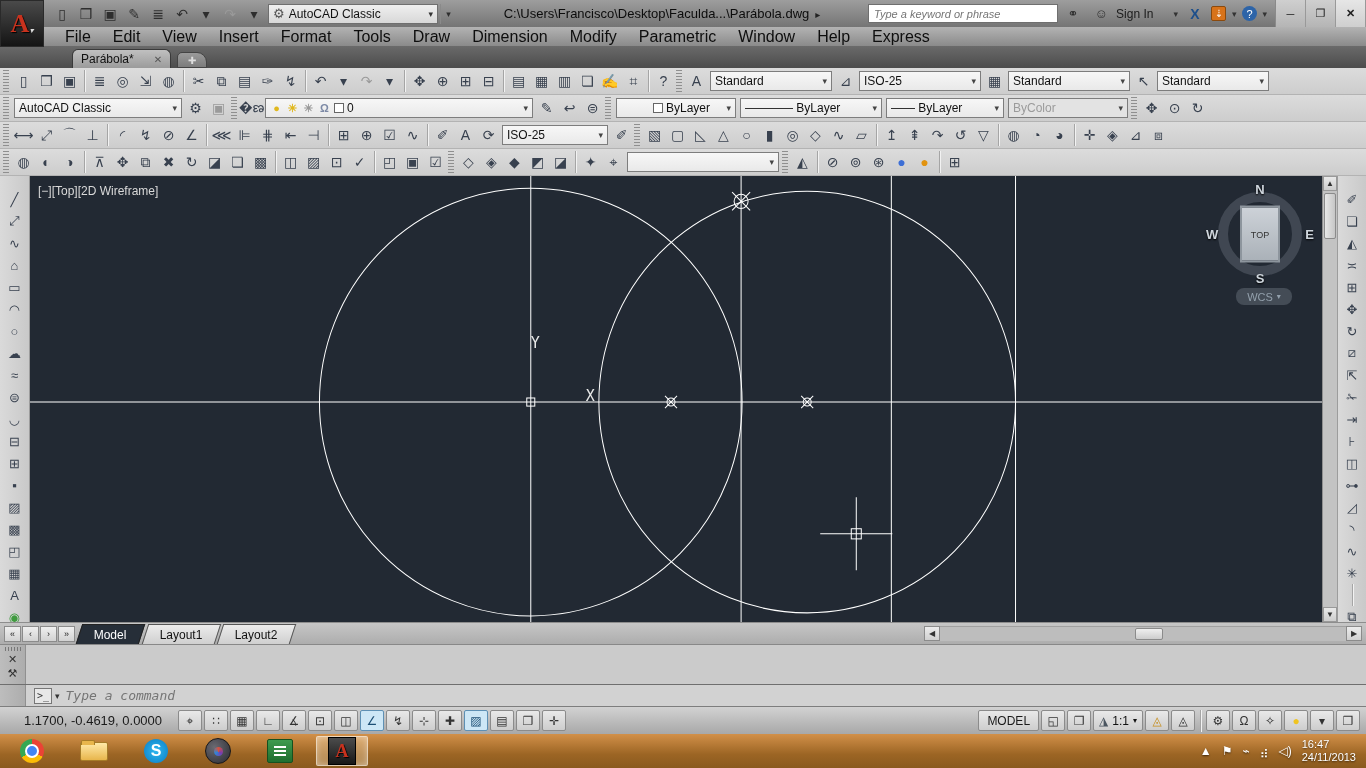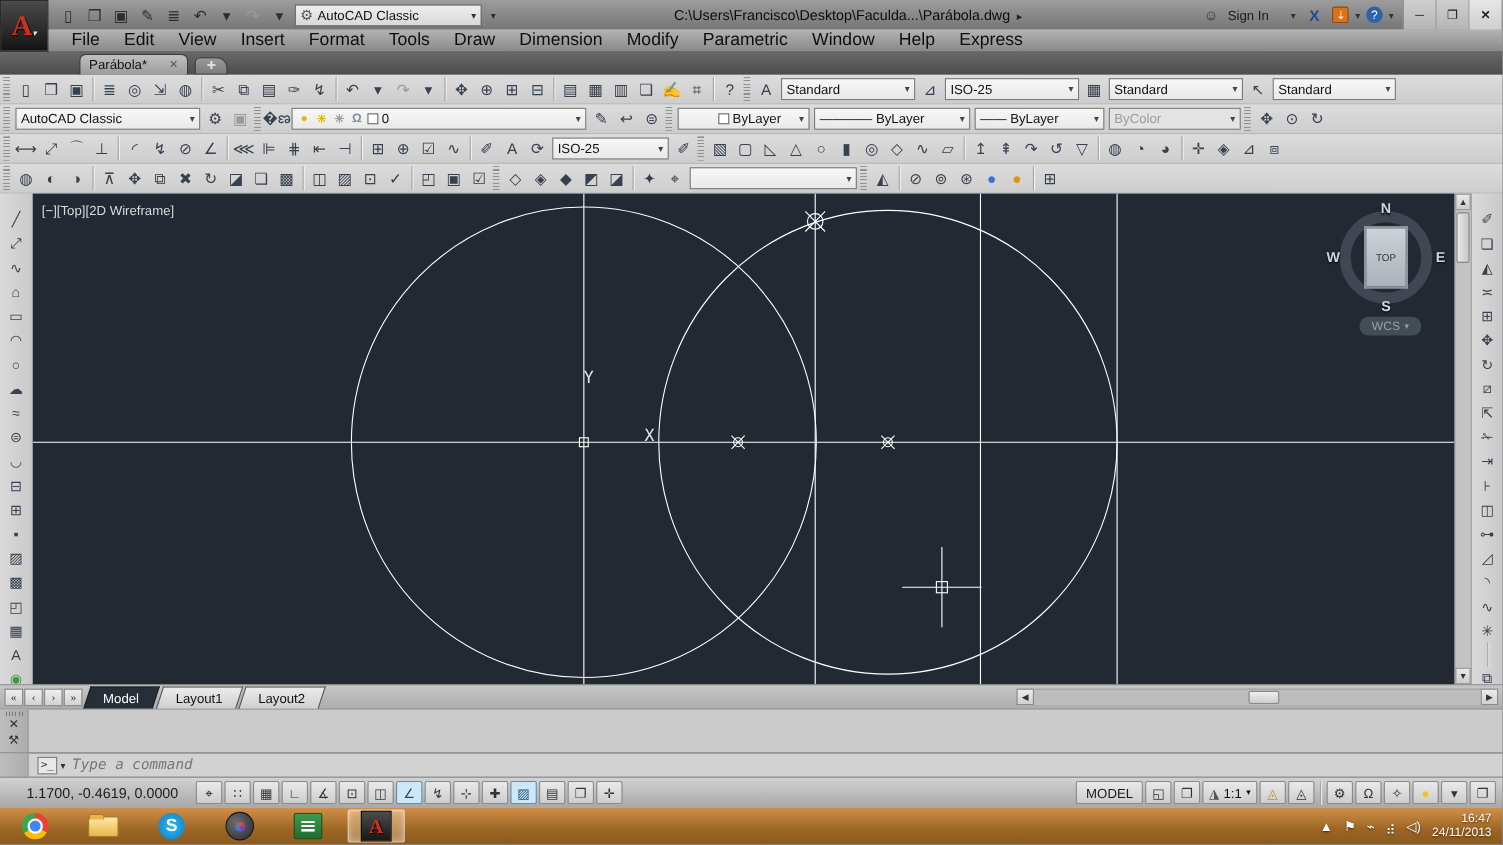--- a/index.html
+++ b/index.html
@@ -129,21 +129,21 @@
   .ic-folder::after { content:""; width:12px; height:4px; background:#e8b64c; border:1px solid #a67c28; border-bottom:none; border-radius:2px 2px 0 0; position:absolute; top:4px; left:13px; }
   .ic-skype::before { content:"S"; width:24px; height:24px; border-radius:50%; background:radial-gradient(#2fb7f0,#0a7dc4); color:#fff; font-weight:bold; font-size:16px; display:flex; align-items:center; justify-content:center; position:absolute; }
   .ic-media::before { content:""; width:24px; height:24px; border-radius:50%; background:radial-gradient(circle at 35% 35%, #6a6a72, #2a2a30); border:1px solid #17171a; position:absolute; }
   .ic-media::after { content:""; width:9px; height:9px; border-radius:50%; background:conic-gradient(#d5533c,#7b3bb0,#2e86d8,#d5533c); position:absolute; }
   .ic-excel::before { content:""; width:24px; height:22px; background:linear-gradient(#3f9b4f,#1e6e2e); border:1px solid #14511f; border-radius:2px; position:absolute; }
   .ic-excel::after { content:""; width:12px; height:10px; background:repeating-linear-gradient(0deg,#fff 0 2px,transparent 2px 4px); position:absolute; }
   .ic-acad::before { content:""; width:26px; height:26px; background:linear-gradient(#4c4c4c,#171717); border:1px solid #000; position:absolute; }
   .ic-acad::after { content:"A"; color:#c8321e; font-family:"Liberation Serif",serif; font-weight:bold; font-size:18px; text-shadow:1px 1px 1px #000; position:absolute; }
   .tray { margin-left:auto; display:flex; align-items:center; gap:10px; color:#fff; }
   .tray .tbi { width:auto; color:#fff; font-size:12px; text-shadow:0 1px 2px rgba(0,0,0,0.6); }
-  .clock { text-align:right; color:#fff; font-size:11px; line-height:13px; text-shadow:0 1px 2px rgba(0,0,0,0.6); padding-right:4px; }
+  .clock { text-align:left; color:#fff; font-size:11px; line-height:13px; text-shadow:0 1px 2px rgba(0,0,0,0.6); padding-right:4px; }
 </style>
 </head>
 <body>
 
 <div id="app">
 
   <div class="titlebar">
     <div class="logo">
         <b>A</b>
         <i>▾</i>
@@ -160,20 +160,24 @@
         <span class="tbi">▾</span>
       </div>
     <div class="wsdd">
       <span class="gear">⚙</span>
       <span class="lab">AutoCAD Classic</span>
       <span class="chev">▾</span>
     </div>
     <span class="qatmore">▾</span>
     <div class="doc-title">
       <span>C:\Users\Francisco\Desktop\Faculda...\Parábola.dwg</span><span class="arrow">▸</span>
+    </div>
+    <div class="searchwrap">
+      <input placeholder="Type a keyword or phrase" style="">
+      <span class="ticon">⚭</span>
     </div>
     <div class="signin">
       <span class="ticon">☺</span>
       <span>Sign In</span>
       <span class="chev">▾</span>
     </div>
     <span class="ticon xchg">X</span>
     <span class="ticon">
         <span class="ccenter">⇣</span>
       </span>

